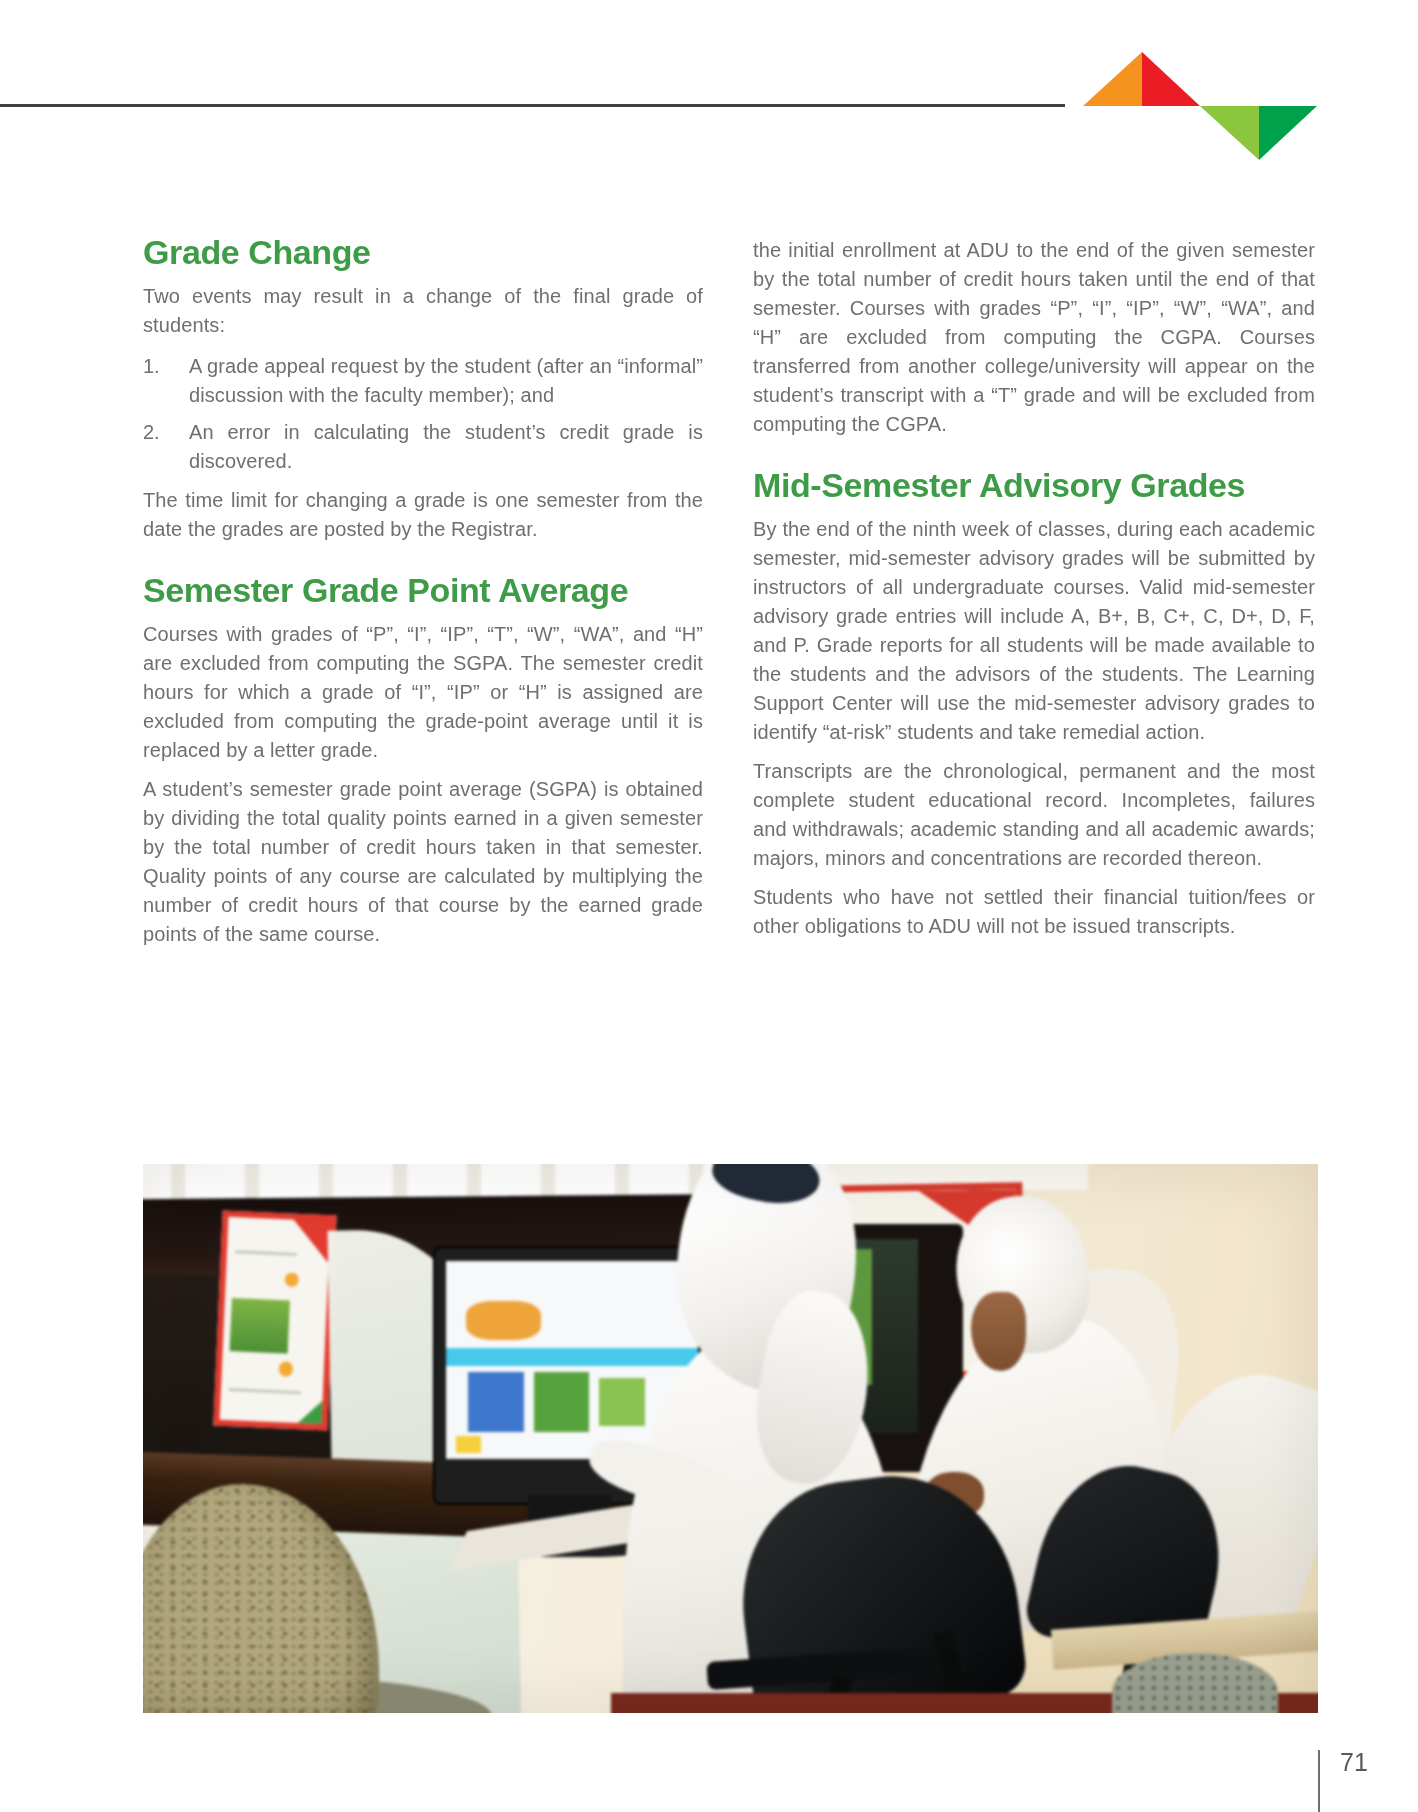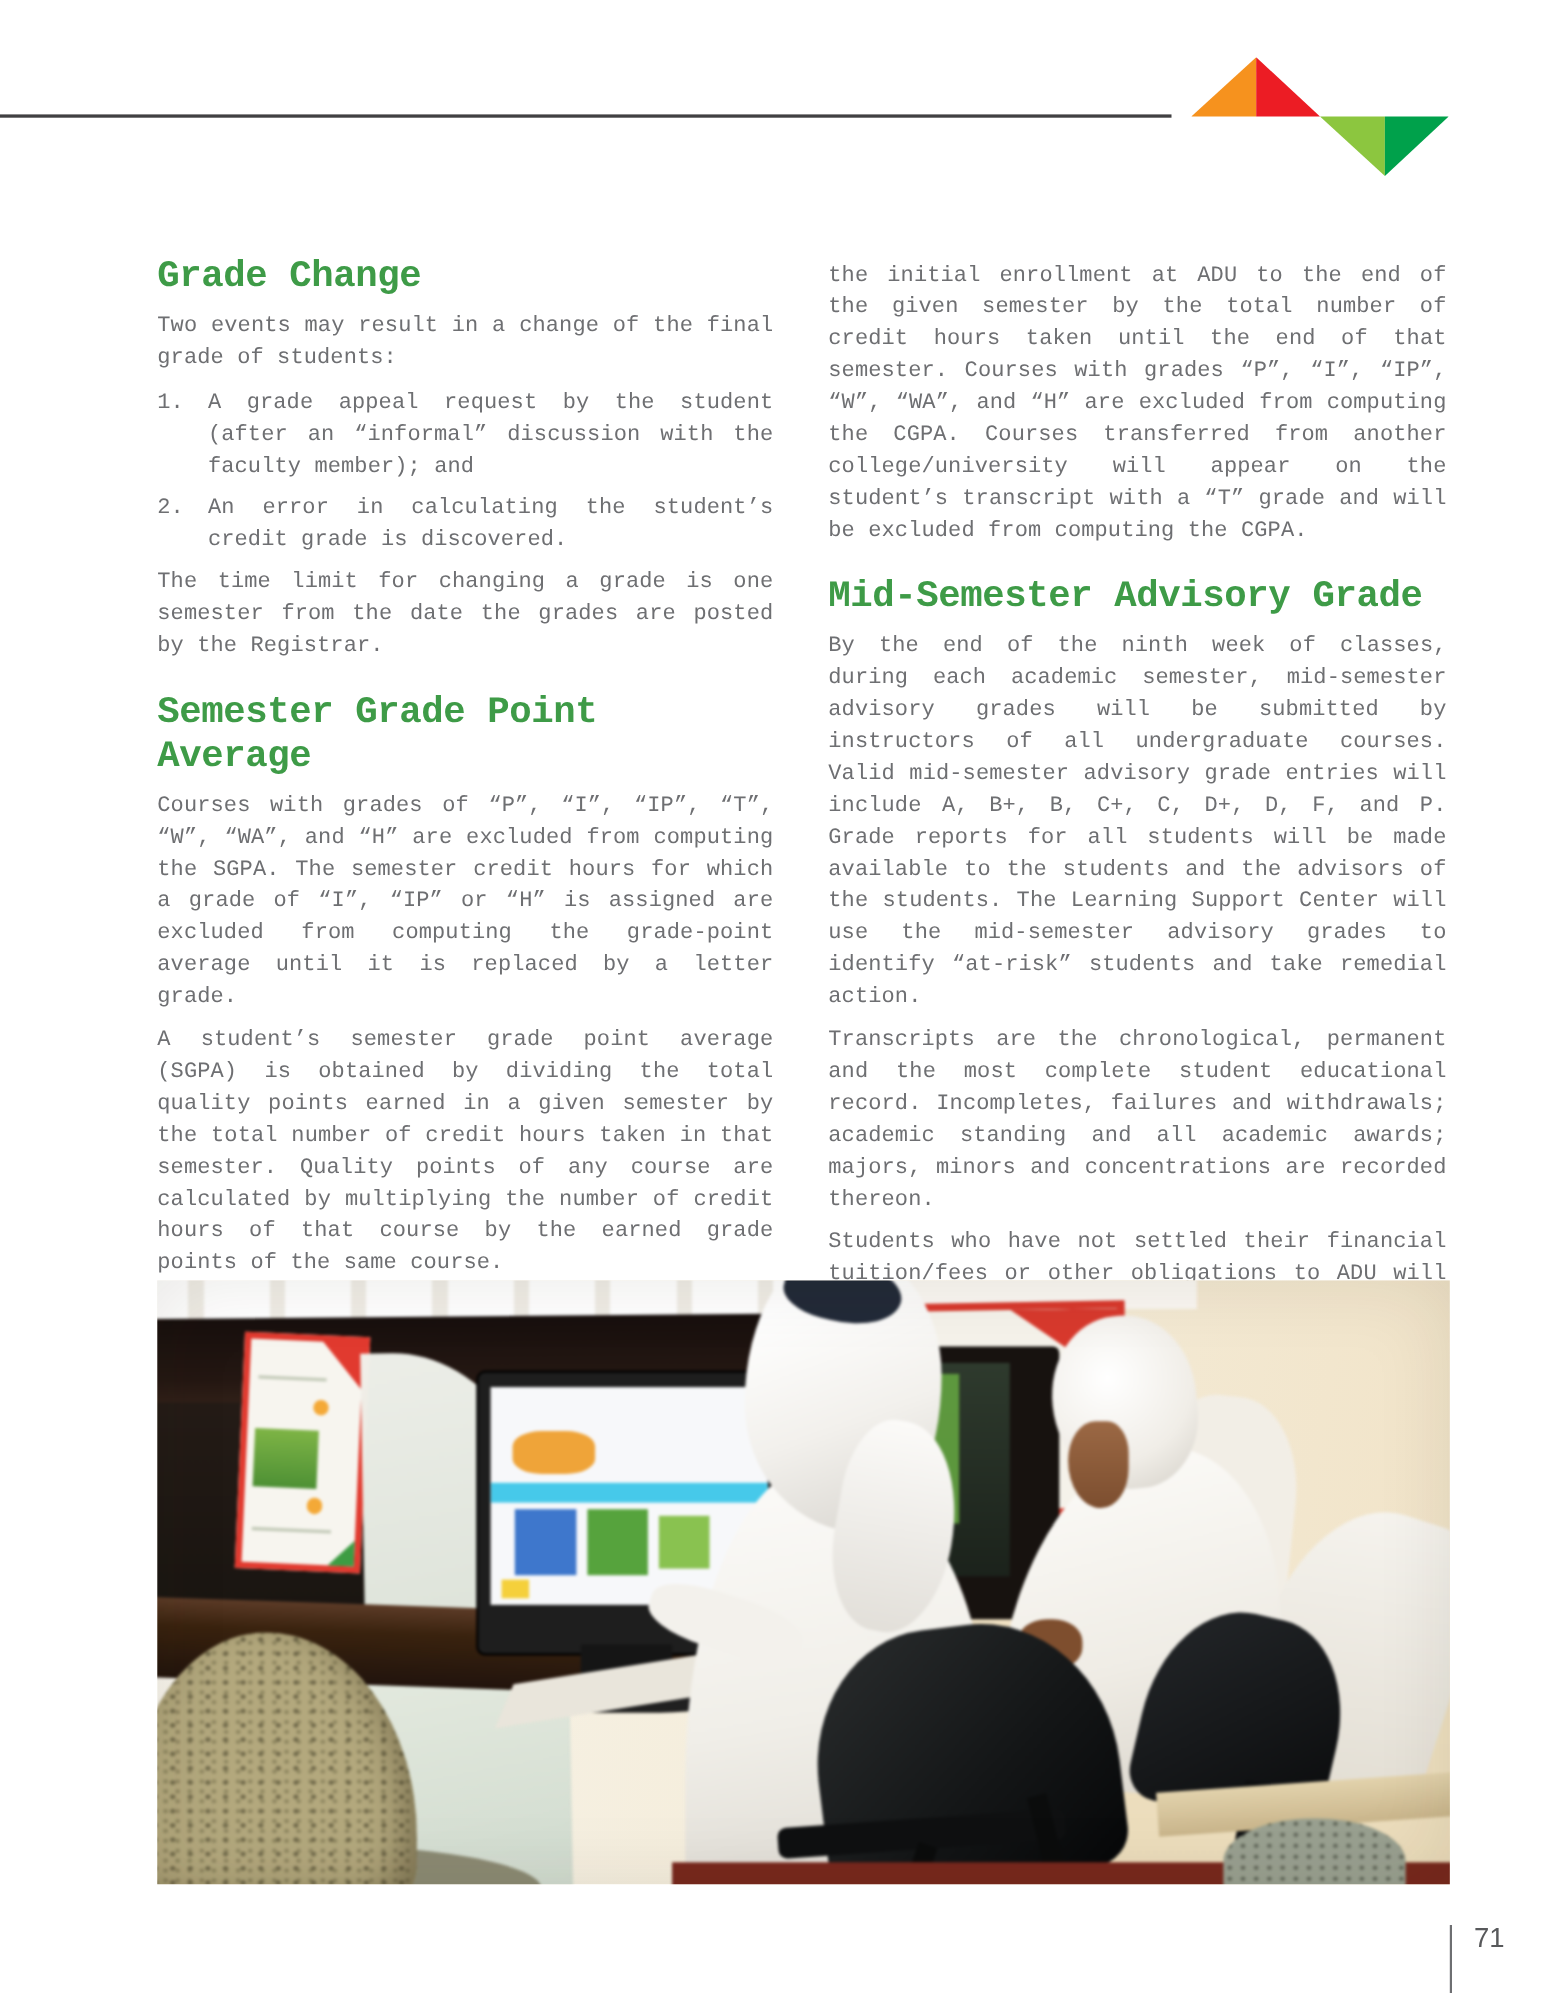--- a/index.html
+++ b/index.html
@@ -7,21 +7,21 @@
     position:relative; width:1418px; height:1812px; background:#ffffff;
     font-family:"Liberation Sans", sans-serif; overflow:hidden;
   }
 
   
   .top-rule { position:absolute; left:0; top:104px; width:1065px; height:3px;
               background:var(--rule-dark,#414042); }
   .logo { position:absolute; left:1083px; top:52px; width:234px; height:108px; }
 
   
-  .col { position:absolute; color:var(--body-gray,#6E6F72);font-family:Liberation Mono, monospace; }
+  .col { position:absolute; color:var(--body-gray,#6E6F72); }
   .col-left  { left:143px; top:232px; width:560px; }
   .col-right { left:753px; top:236px; width:562px; }
 
   .section-heading {
     margin:26px 0 4px 0; font-size:34px; line-height:40px; font-weight:700;
     color:var(--heading-green,#3E9B47); letter-spacing:-0.4px;
   }
   .section-heading.first { margin-top:0; }
 
   .body-p {
@@ -198,21 +198,21 @@
 
     <h2 class="section-heading">Semester Grade Point Average</h2>
     <p class="body-p">Courses with grades of “P”, “I”, “IP”, “T”, “W”, “WA”, and “H” are excluded from computing the SGPA.  The semester credit hours for which a grade of “I”, “IP” or “H” is assigned are excluded from computing the grade-point average until it is replaced by a letter grade.</p>
     <p class="body-p">A student’s semester grade point average (SGPA) is obtained by dividing the total quality points earned in a given semester by the total number of credit hours taken in that semester. Quality points of any course are calculated by multiplying the number of credit hours of that course by the earned grade points of the same course.</p>
 
   </div>
 
   <div class="col col-right">
     <p class="body-p" style="margin-top:0">the initial enrollment at ADU to the end of the given semester by the total number of credit hours taken until the end of that semester. Courses with grades “P”, “I”, “IP”, “W”, “WA”, and “H” are excluded from computing the CGPA. Courses transferred from another college/university will appear on the student’s transcript with a “T” grade and will be excluded from computing the CGPA.</p>
 
-    <h2 class="section-heading">Mid-Semester Advisory Grade</h2>
+    <h2 class="section-heading">Mid-Semester Advisory Grades</h2>
     <p class="body-p">By the end of the ninth week of classes, during each academic semester, mid-semester advisory grades will be submitted by instructors of all undergraduate courses. Valid mid-semester advisory grade entries will include A, B+, B, C+, C, D+, D, F, and P. Grade reports for all students will be made available to the students and the advisors of the students. The Learning Support Center will use the mid-semester advisory grades to identify “at-risk” students and take remedial action.</p>
 
     <p class="body-p">Transcripts are the chronological, permanent and the most complete student educational record. Incompletes, failures and withdrawals; academic standing and all academic awards; majors, minors and concentrations are recorded thereon.</p>
     <p class="body-p">Students who have not settled their financial tuition/fees or other obligations to ADU will not be issued transcripts.</p>
   </div>
 
   <div class="photo">
     <div class="scene">
       <div class="ph-window"></div>
       <div class="ph-window2"></div>

